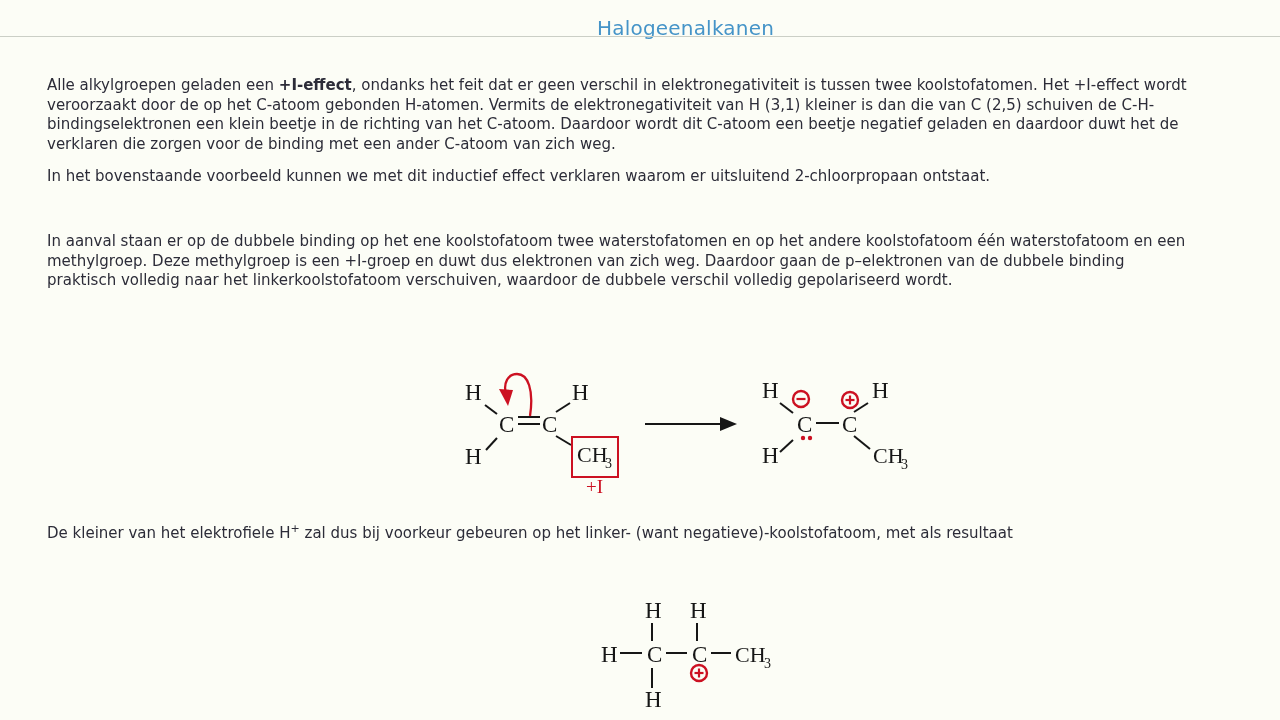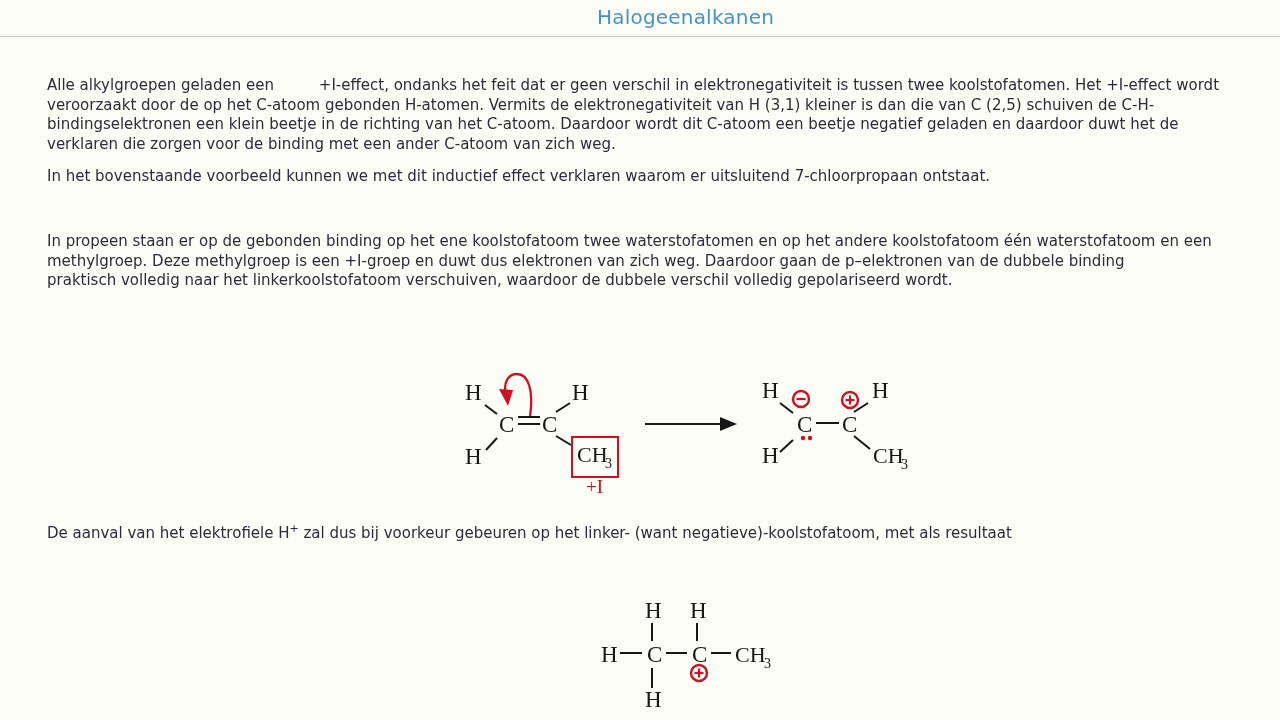--- a/index.html
+++ b/index.html
@@ -5,31 +5,31 @@
   html, body { margin: 0; padding: 0; }
   body {
     width: 1280px; height: 720px;
     overflow: hidden;
     position: relative;
     background: var(--bg, #fcfdf6);
     font-family: "DejaVu Sans", "Liberation Sans", sans-serif;
     color: var(--text, #2c2c38);
   }
   .page-title {
-    position: absolute; left: 597px; top: 5px;
+    position: absolute; left: 597px; top: 16px;
     font-size: 20px; color: var(--title, #4594c8);
     letter-spacing: 0.2px;
   }
   .top-divider {
     position: absolute; left: 0; top: 36px; width: 1280px; height: 0;
     border-top: 1px solid var(--divider, #cbcfc6);
   }
   .para { position: absolute; left: 47px; width: 1600px; }
   .line { height: 19.7px; line-height: 19.7px; white-space: nowrap; font-size: 15px; }
-  .line .b { font-weight: 400; margin-left: 40px; }
+  .line .b { font-weight: 700; }
   .line sup { font-size: 11px; line-height: 0; }
   .diagram { position: absolute; }
   svg text {
     font-family: "Liberation Serif", "DejaVu Serif", serif;
     fill: #161616;
   }
   svg text.red { fill: var(--red, #cc1122); }
   svg .bond { stroke: #161616; stroke-width: 2; fill: none; }
   svg .redstroke { stroke: var(--red, #cc1122); fill: none; }
 </style>
@@ -40,29 +40,29 @@
 <div class="top-divider"></div>
 
 <div>
     <div class="para" style="top: 76px;">
       <div class="line"><span>Alle alkylgroepen geladen een </span><span class="b">+I-effect</span><span>, ondanks het feit dat er geen verschil in elektronegativiteit is tussen twee koolstofatomen. Het +I-effect wordt</span></div>
       <div class="line"><span>veroorzaakt door de op het C-atoom gebonden H-atomen. Vermits de elektronegativiteit van H (3,1) kleiner is dan die van C (2,5) schuiven de C-H-</span></div>
       <div class="line"><span>bindingselektronen een klein beetje in de richting van het C-atoom. Daardoor wordt dit C-atoom een beetje negatief geladen en daardoor duwt het de</span></div>
       <div class="line"><span>verklaren die zorgen voor de binding met een ander C-atoom van zich weg.</span></div>
     </div>
     <div class="para" style="top: 167px;">
-      <div class="line"><span>In het bovenstaande voorbeeld kunnen we met dit inductief effect verklaren waarom er uitsluitend 7-chloorpropaan ontstaat.</span></div>
+      <div class="line"><span>In het bovenstaande voorbeeld kunnen we met dit inductief effect verklaren waarom er uitsluitend 2-chloorpropaan ontstaat.</span></div>
     </div>
     <div class="para" style="top: 232px;">
-      <div class="line"><span>In propeen staan er op de gebonden binding op het ene koolstofatoom twee waterstofatomen en op het andere koolstofatoom één waterstofatoom en een</span></div>
+      <div class="line"><span>In aanval staan er op de dubbele binding op het ene koolstofatoom twee waterstofatomen en op het andere koolstofatoom één waterstofatoom en een</span></div>
       <div class="line"><span>methylgroep. Deze methylgroep is een +I-groep en duwt dus elektronen van zich weg. Daardoor gaan de p–elektronen van de dubbele binding</span></div>
       <div class="line"><span>praktisch volledig naar het linkerkoolstofatoom verschuiven, waardoor de dubbele verschil volledig gepolariseerd wordt.</span></div>
     </div>
     <div class="para" style="top: 524px;">
-      <div class="line"><span>De aanval van het elektrofiele H</span><sup>+</sup><span> zal dus bij voorkeur gebeuren op het linker- (want negatieve)-koolstofatoom, met als resultaat</span></div>
+      <div class="line"><span>De kleiner van het elektrofiele H</span><sup>+</sup><span> zal dus bij voorkeur gebeuren op het linker- (want negatieve)-koolstofatoom, met als resultaat</span></div>
     </div>
   </div>
 
 <svg class="diagram" style="left:440px; top:360px;" width="500" height="150" viewBox="0 0 500 150">
 
   <g>
     <text x="25" y="40" font-size="23">H</text>
     <text x="25" y="104" font-size="23">H</text>
     <text x="59" y="72" font-size="23">C</text>
     <text x="102" y="72" font-size="23">C</text>

